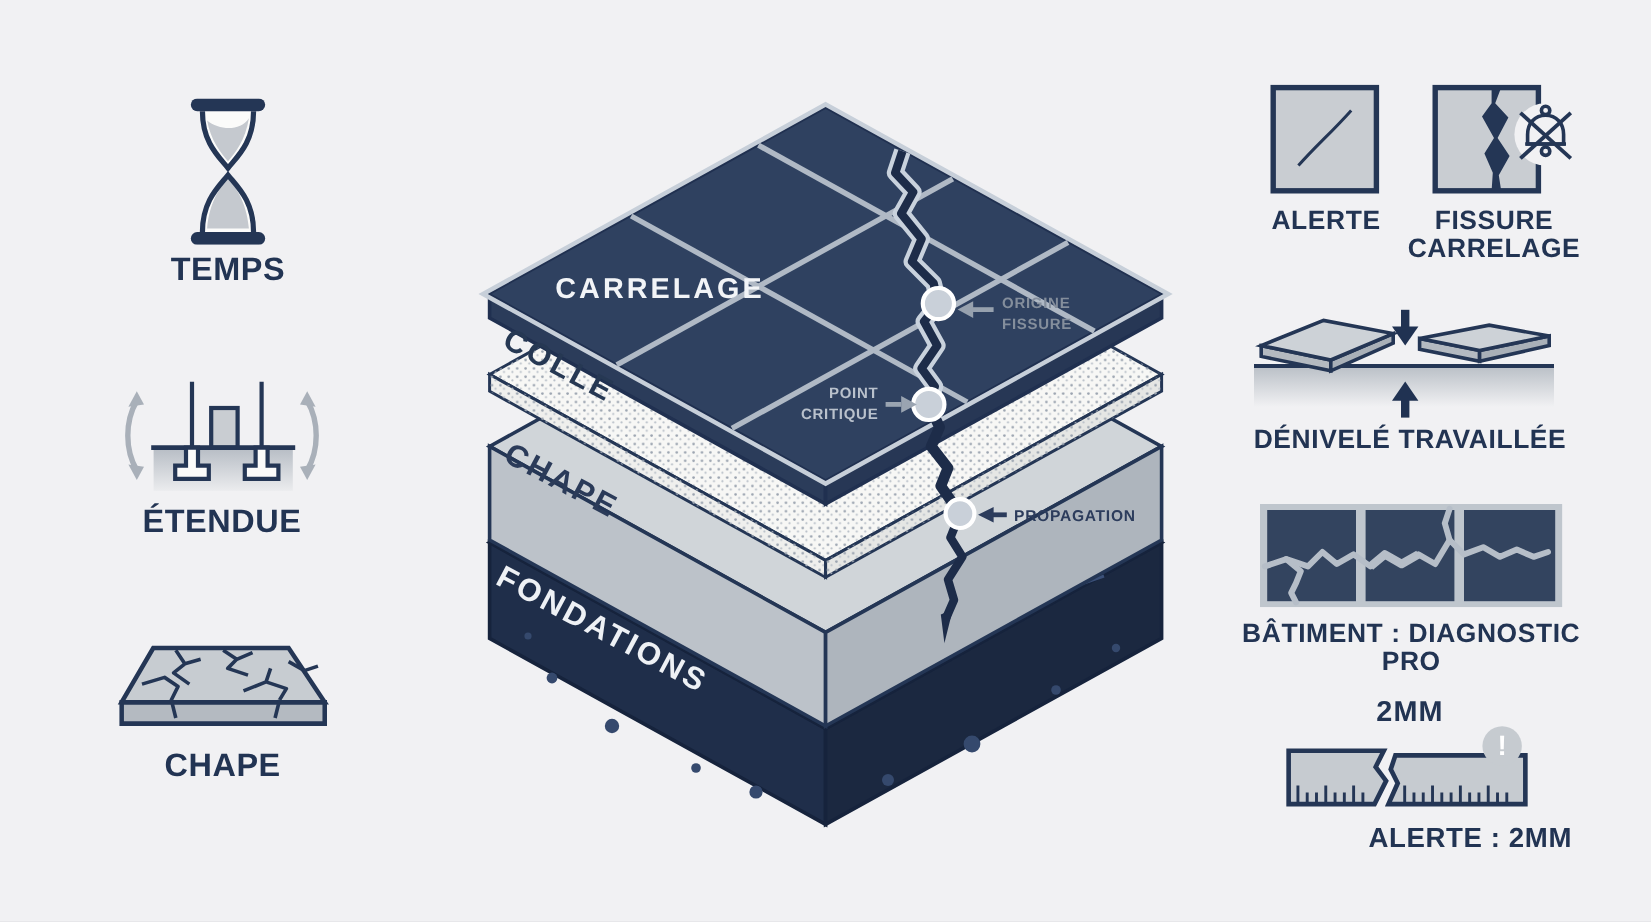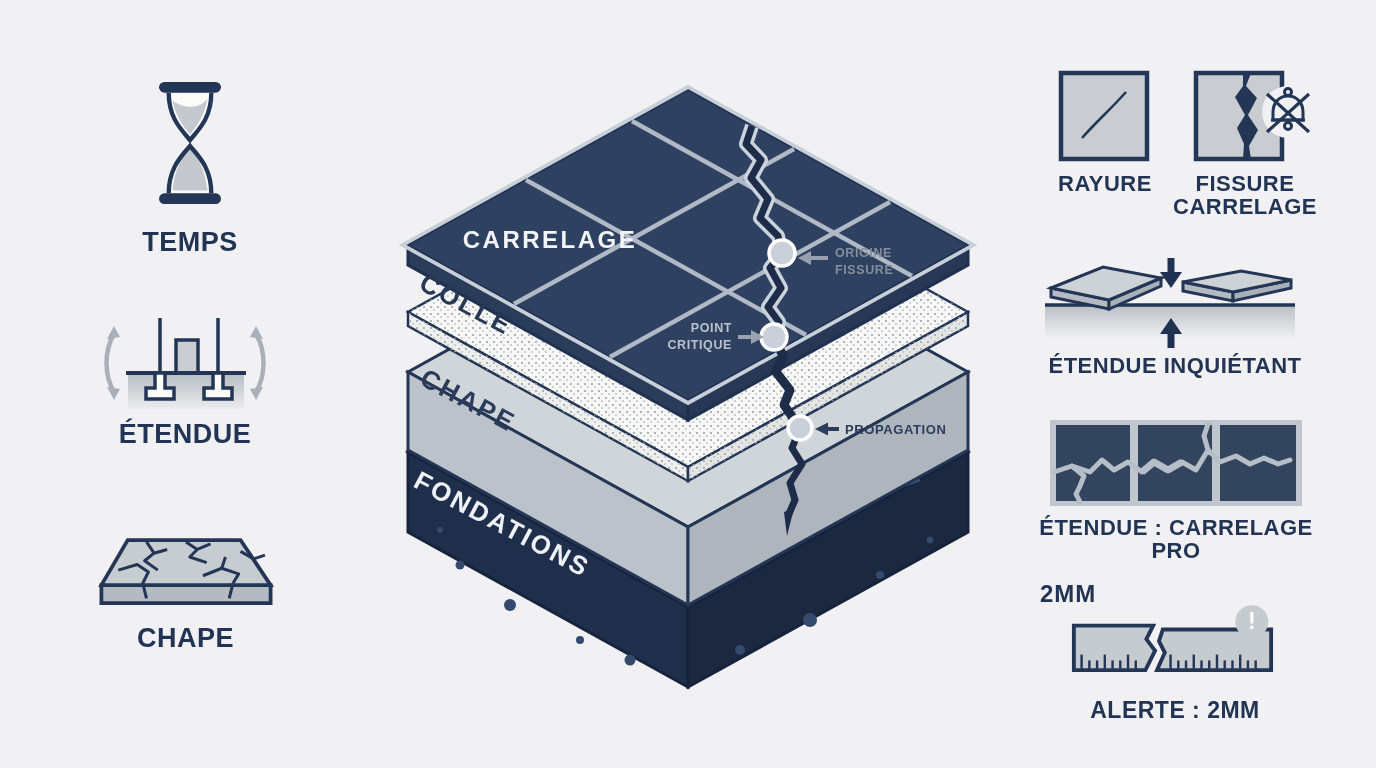--- a/index.html
+++ b/index.html
@@ -11,41 +11,41 @@
   }
   .block{position:absolute;display:flex;flex-direction:column;align-items:center;}
   .lbl{font-weight:bold;color:#223453;text-align:center;line-height:1.06;letter-spacing:.5px;}
   .lbl-left{font-size:27px;}
   .lbl-right{font-size:22px;}
   .lbl-right-lg{font-size:23px;}
   .abs{position:absolute;}
   svg text{font-family:"Liberation Sans","DejaVu Sans",sans-serif;}
   .layer-label{font-weight:bold;letter-spacing:2.5px;}
   .anno{font-weight:bold;letter-spacing:.6px;}
-  .measure-lbl{font-weight:bold;color:#223453;font-size:24px;letter-spacing:1px;}
+  .measure-lbl{font-weight:bold;color:#223453;font-size:24px;letter-spacing:1px;text-align:center;}
 </style>
 </head>
 <body>
 
 <div class="canvas">
 
   <div class="block" style="left:95px;top:82px;width:190px;">
     <svg width="84" height="122" viewBox="0 0 84 126">
       <path d="M20,11 C20,38 34,50 42,60 C50,50 64,38 64,11 Z" fill="#fbfbfa"></path>
       <path d="M20,115 C20,88 34,76 42,66 C50,76 64,88 64,115 Z" fill="#fbfbfa"></path>
       <path d="M24,19 C34,27 52,29 60,17 C57,36 48,47 42,54 C36,47 27,36 24,19 Z" fill="#c5c9cf"></path>
       <path d="M42,68 C48,76 58,88 60,112 L24,112 C26,88 36,76 42,68 Z" fill="#c5c9cf"></path>
       <path d="M20,11 C20,38 34,50 42,60 C50,50 64,38 64,11" fill="none" stroke="#243655" stroke-width="4.5"></path>
       <path d="M20,115 C20,88 34,76 42,66 C50,76 64,88 64,115" fill="none" stroke="#243655" stroke-width="4.5"></path>
       <circle cx="42" cy="60" r="1.7" fill="#243655"></circle>
         <circle cx="42" cy="67" r="1.7" fill="#243655"></circle>
       <rect x="10" y="0" width="64" height="11" rx="5.5" fill="#243655"></rect>
       <rect x="10" y="115" width="64" height="11" rx="5.5" fill="#243655"></rect>
     </svg>
-    <div class="lbl lbl-left" style="margin-top:24px;">
+    <div class="lbl lbl-left" style="margin-top:6px;">
       <div>TEMPS</div>
     </div>
   </div>
 
   <div class="block" style="left:90px;top:318px;width:190px;">
     <svg width="172" height="96" viewBox="0 0 172 96">
       <defs>
         <linearGradient id="gGrad" x1="0" y1="0" x2="0" y2="1">
           <stop offset="0" stop-color="#b6bcc4"></stop>
             <stop offset="1" stop-color="#ebecee"></stop>
@@ -204,21 +204,21 @@
       <g>
         <circle cx="95" cy="42" r="26" fill="#f1f1f3"></circle>
         <circle cx="95" cy="22" r="3.5" fill="none" stroke="#243655" stroke-width="3"></circle>
         <path d="M95,26 c9,0 15,7 15,16 v8 h-30 v-8 c0,-9 6,-16 15,-16 Z" fill="#f1f1f3" stroke="#243655" stroke-width="3"></path>
         <line x1="78" y1="50" x2="112" y2="50" stroke="#243655" stroke-width="3"></line>
         <circle cx="95" cy="56" r="3.5" fill="#f1f1f3" stroke="#243655" stroke-width="3"></circle>
         <line x1="74" y1="24" x2="116" y2="62" stroke="#243655" stroke-width="3.2"></line>
         <line x1="116" y1="24" x2="74" y2="62" stroke="#243655" stroke-width="3.2"></line>
       </g>
     </svg>
-    <div class="lbl lbl-right abs" style="left:0px;top:106px;width:150px;">RAYURE</div>
+    <div class="lbl lbl-right abs" style="left:0px;top:106px;width:150px;">ALERTE</div>
     <div class="lbl lbl-right abs" style="left:135px;top:106px;width:160px;">
       <div>FISSURE</div>
       <div>CARRELAGE</div>
     </div>
   </div>
 
   <div class="abs" style="left:1040px;top:258px;width:270px;height:130px;">
     <svg class="abs" style="left:5px;top:0px;" width="250" height="92" viewBox="0 0 250 92">
       <defs>
         <linearGradient id="gnd2" x1="0" y1="0" x2="0" y2="1">
@@ -238,37 +238,37 @@
         <path d="M188,34 L246,22 L246,30 L188,43 Z" fill="#a9b0b8" stroke="#243655" stroke-width="3"></path>
         <path d="M138,24 L196,13 L246,22 L188,34 Z" fill="#cdd2d7" stroke="#243655" stroke-width="3"></path>
       </g>
       <g fill="#203252" stroke="none">
         <rect x="122.5" y="0" width="7" height="16"></rect>
         <polygon points="115,14 137,14 126,30"></polygon>
         <rect x="122.5" y="74" width="7" height="16"></rect>
         <polygon points="115,76 137,76 126,60"></polygon>
       </g>
     </svg>
-    <div class="lbl lbl-right abs" style="left:0;top:96px;width:270px;">ÉTENDUE INQUIÉTANT</div>
+    <div class="lbl lbl-right abs" style="left:0;top:96px;width:270px;">DÉNIVELÉ TRAVAILLÉE</div>
   </div>
 
   <div class="abs" style="left:1028px;top:416px;width:296px;height:130px;">
     <svg class="abs" style="left:22px;top:4px;" width="252" height="86" viewBox="0 0 252 86">
       <rect x="0" y="0" width="252" height="86" fill="#bfc6cd"></rect>
       <rect x="6" y="5" width="74" height="76" fill="#33445f"></rect>
       <rect x="88" y="5" width="74" height="76" fill="#33445f"></rect>
       <rect x="170" y="5" width="76" height="76" fill="#33445f"></rect>
       <g fill="none" stroke="#b6bec8" stroke-width="5" stroke-linejoin="round" stroke-linecap="round">
         <path d="M4,52 L22,46 L34,56 L30,66 L26,74 L30,82"></path>
         <path d="M22,46 L40,52 L52,40 L64,50 L78,42 L92,52 L104,42 L118,50 L132,42 L146,50 L158,30 L170,42 L186,36 L200,44 L214,38 L228,44 L240,40"></path>
         <path d="M158,30 L154,16 L158,4"></path>
       </g>
       <path d="M92,52 L104,42 L118,50 L132,42" fill="none" stroke="#b6bec8" stroke-width="7" stroke-linejoin="round"></path>
     </svg>
-    <div class="lbl lbl-right abs" style="left:0;top:100px;width:296px;">ÉTENDUE : CARRELAGE PRO</div>
+    <div class="lbl lbl-right abs" style="left:0;top:100px;width:296px;">BÂTIMENT : DIAGNOSTIC PRO</div>
   </div>
 
   <div class="abs" style="left:1040px;top:580px;width:270px;height:140px;">
     <div class="measure-lbl abs" style="left:0;top:0;width:270px;">2MM</div>
     <svg class="abs" style="left:30px;top:24px;" width="205" height="78" viewBox="0 0 212 80">
       <path d="M4,22 H86 L79,36 L88,48 L78,68 H4 Z" fill="#c6cbd0" stroke="#243655" stroke-width="4"></path>
       <path d="M96,26 H208 V68 H90 L98,50 L92,38 Z" fill="#c6cbd0" stroke="#243655" stroke-width="4"></path>
       <g stroke="#243655" stroke-width="2.5">
         <line x1="12" y1="68" x2="12" y2="52"></line>
           <line x1="20" y1="68" x2="20" y2="58"></line>
@@ -289,16 +289,16 @@
         <line x1="168" y1="68" x2="168" y2="58"></line>
           <line x1="176" y1="68" x2="176" y2="52"></line>
         <line x1="184" y1="68" x2="184" y2="58"></line>
           <line x1="192" y1="68" x2="192" y2="58"></line>
       </g>
       <g>
         <circle cx="188" cy="18" r="17" fill="#c6cbd0"></circle>
         <text x="188" y="26" text-anchor="middle" font-size="24" font-weight="bold" fill="#ffffff">!</text>
       </g>
     </svg>
-    <div class="lbl lbl-right-lg abs" style="left:0;top:118px;width:270px;">ALERTE : 2MM</div>
+    <div class="lbl lbl-right-lg abs" style="left:0;top:106px;width:270px;text-align:right;">ALERTE : 2MM</div>
   </div>
 
 </div>
 
 </body></html>

